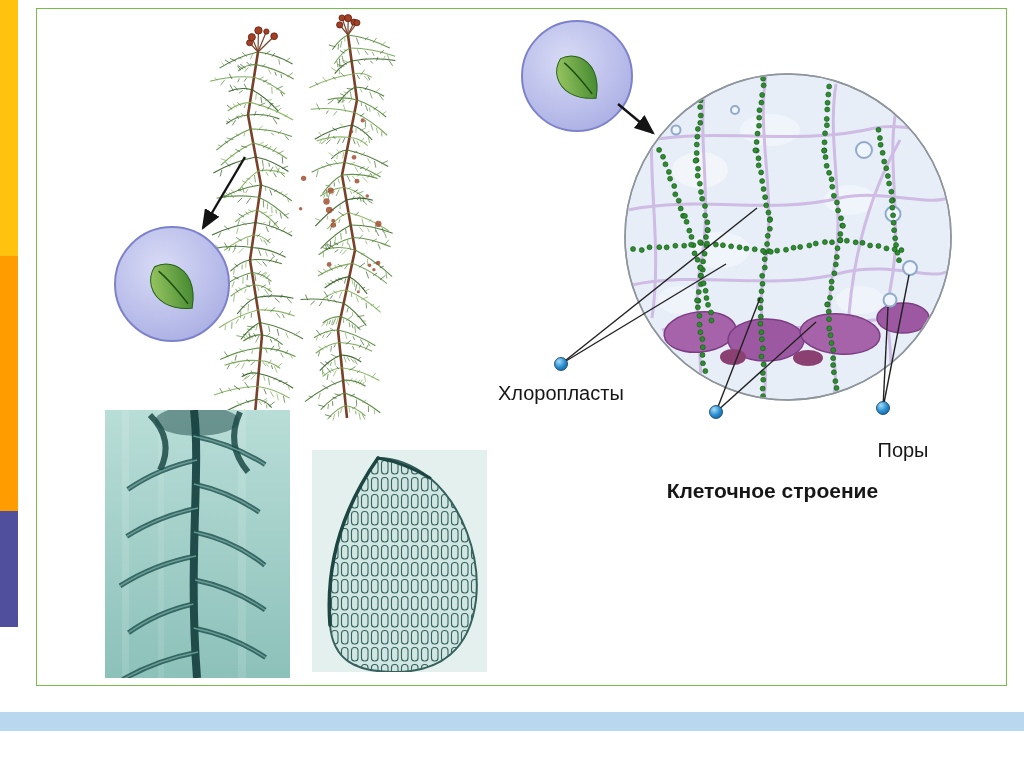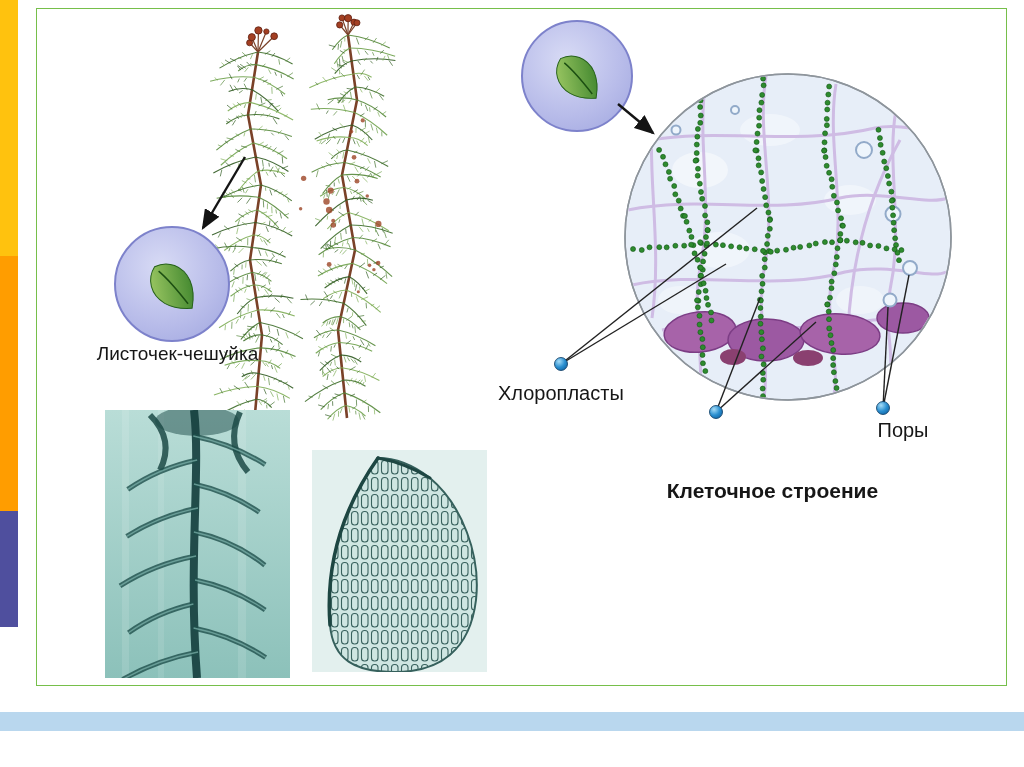--- a/index.html
+++ b/index.html
@@ -16,21 +16,21 @@
   #slide-border{left:36px;top:8px;width:971px;height:678px;border:1px solid var(--slide-border,#76bf4a)}
   #scene{position:absolute;left:0;top:0}
   .label{position:absolute;color:#161616}
   .caption{font-size:19px;line-height:21px;text-align:center}
   .small-label{font-size:20px;line-height:20px}
   .centered{text-align:center}
   .bold-caption{font-size:21px;line-height:24px;font-weight:bold;text-align:center}
   #leaf-scale-caption{left:40px;top:343px;width:275px}
   #chloroplasts-label{left:498px;top:383px}
   #air-cells-label{left:676px;top:421px;width:170px}
-  #pores-label{left:872px;top:420px;width:62px}
+  #pores-label{left:872px;top:440px;width:62px}
   #cell-structure-caption{left:635px;top:479px;width:275px}
 </style>
 </head>
 <body>
 
 <div class="abs" id="sidebar-yellow"></div>
 <div class="abs" id="sidebar-orange"></div>
 <div class="abs" id="sidebar-navy"></div>
 <div class="abs" id="footer-band"></div>
 <div class="abs" id="slide-border"></div>
@@ -1132,21 +1132,20 @@
   </g>
 
   <g stroke="#08365e" stroke-width="0.8" fill="url(#dotG)">
     <circle cx="561" cy="364" r="6.5"></circle>
     <circle cx="716" cy="412" r="6.5"></circle>
     <circle cx="883" cy="408" r="6.5"></circle>
   </g>
 </svg>
 
 <div class="label caption" id="leaf-scale-caption">
-  <div>Листочек-чешуйка</div>
 </div>
 
 <div class="label small-label" id="chloroplasts-label">Хлоропласты</div>
 
 <div class="label small-label centered" id="air-cells-label">
 </div>
 
 <div class="label small-label centered" id="pores-label">Поры</div>
 
 <div class="label bold-caption" id="cell-structure-caption">

